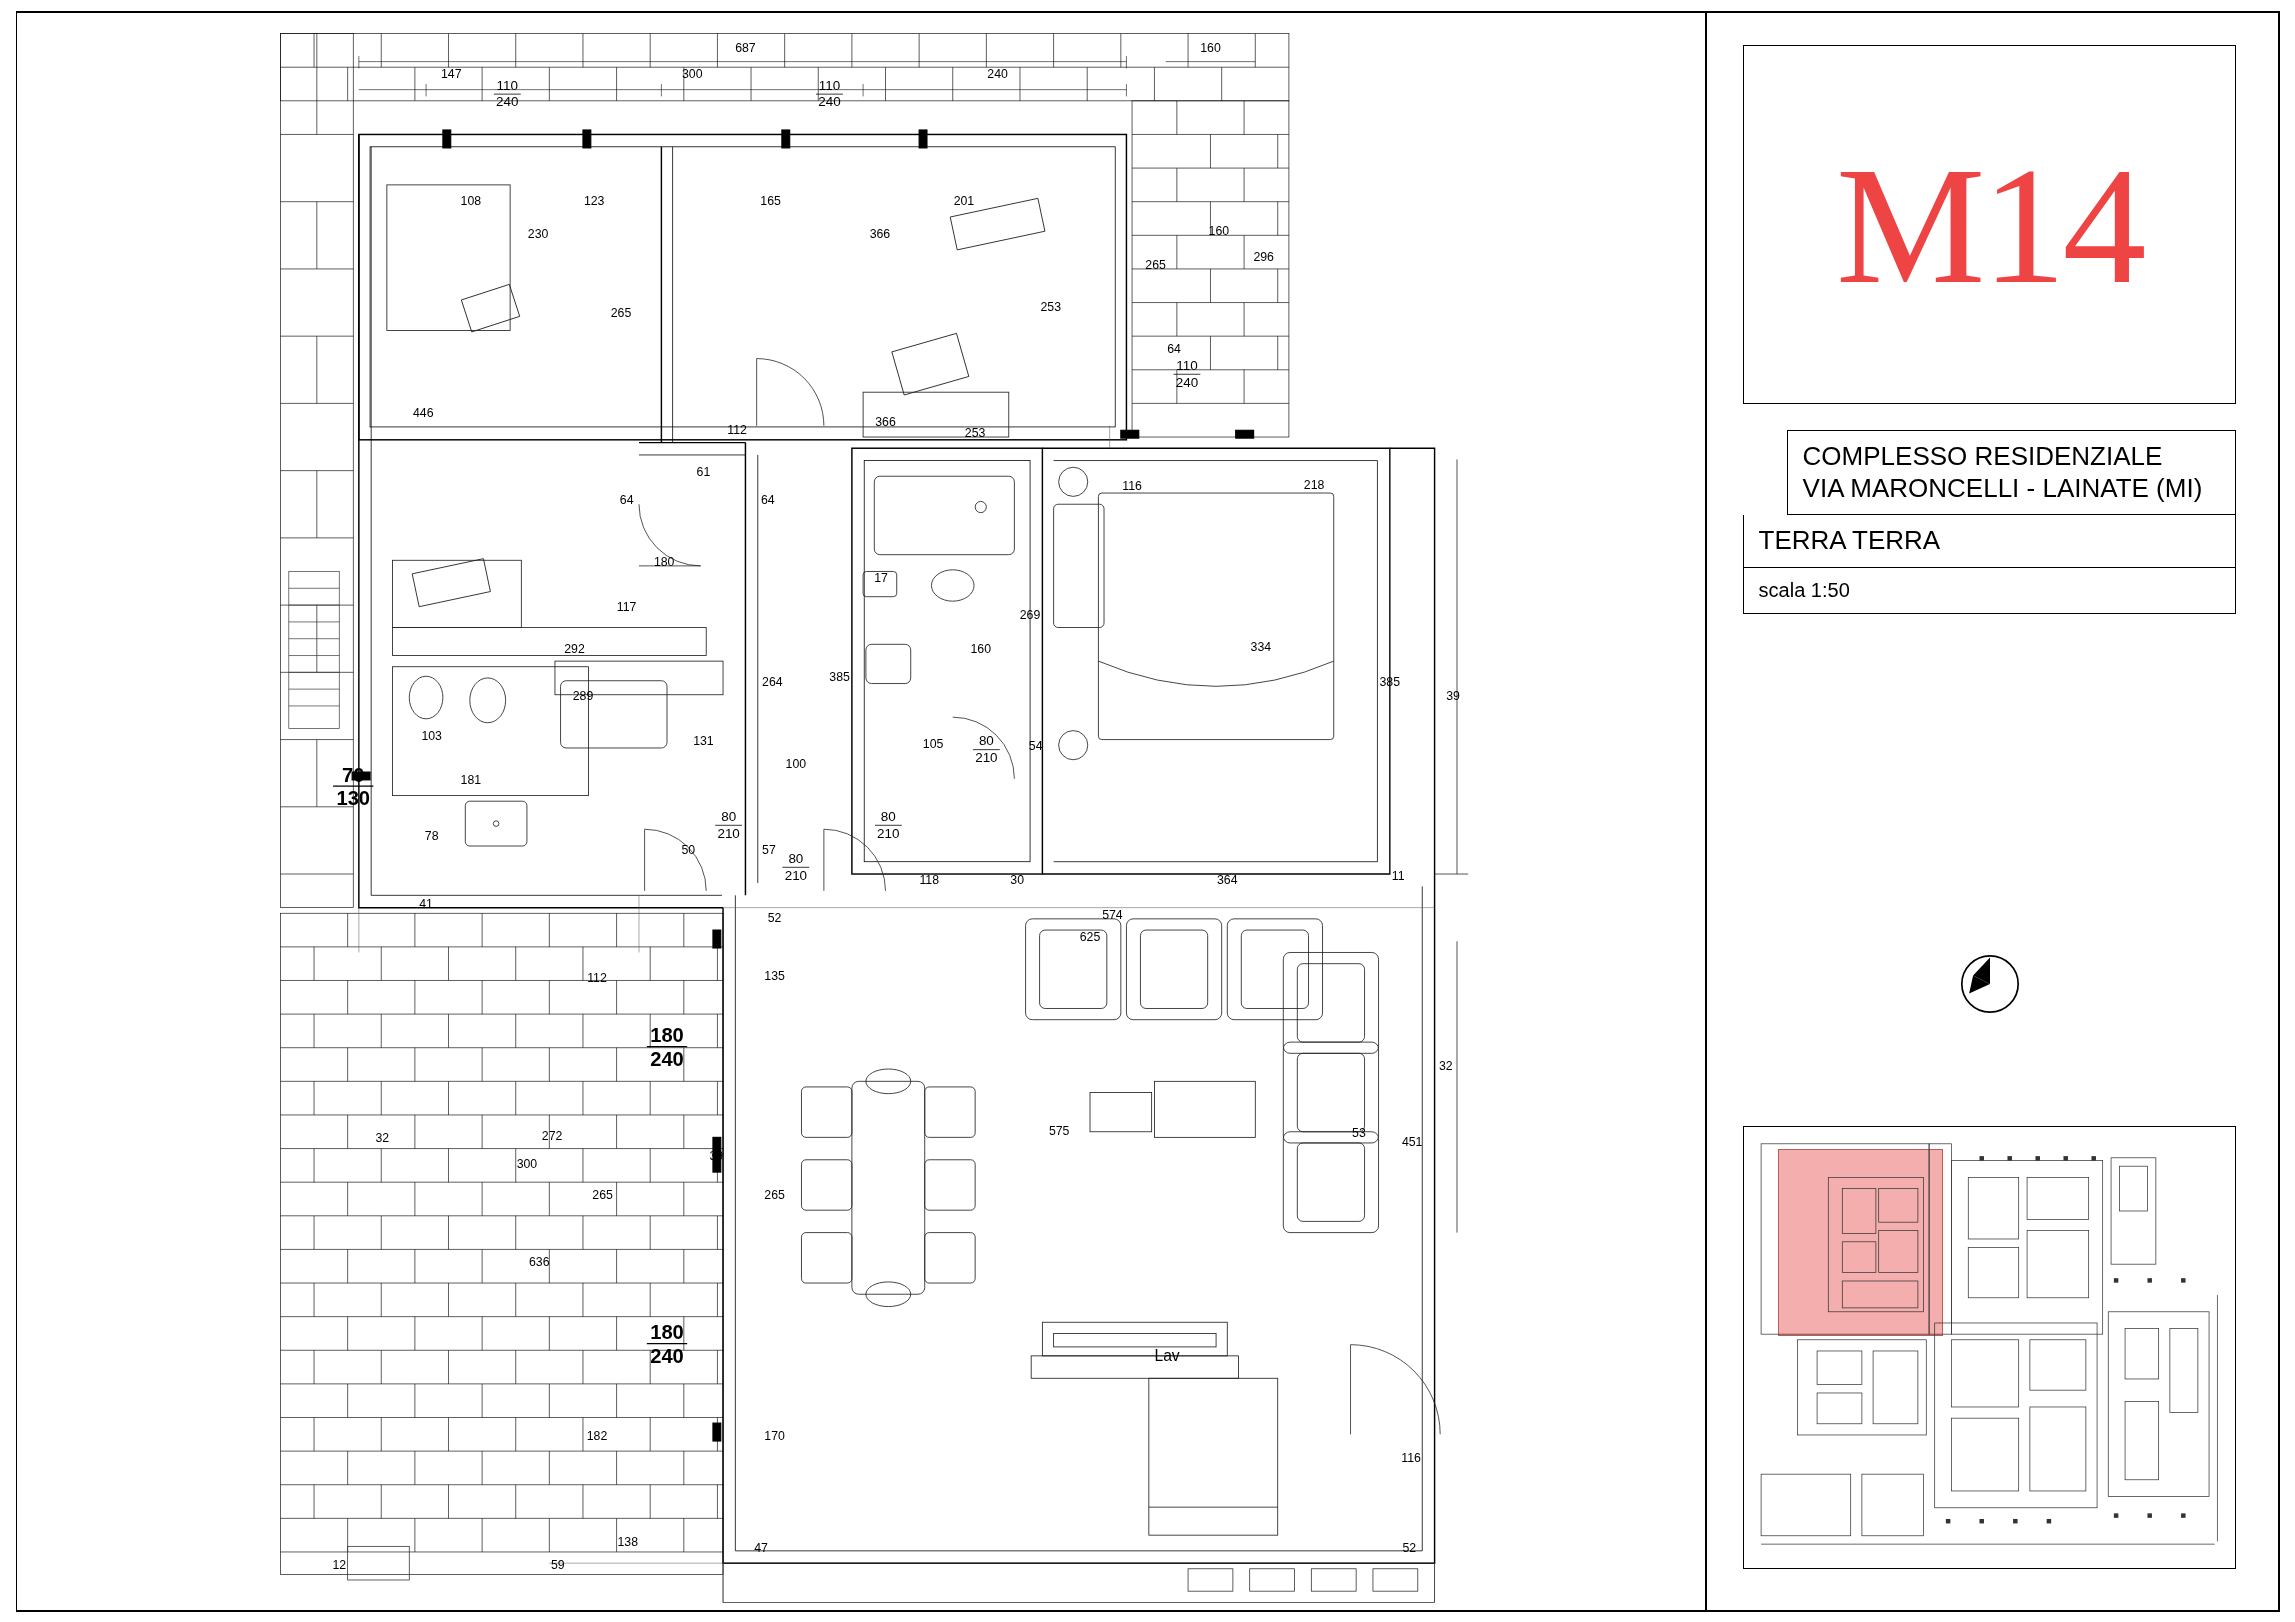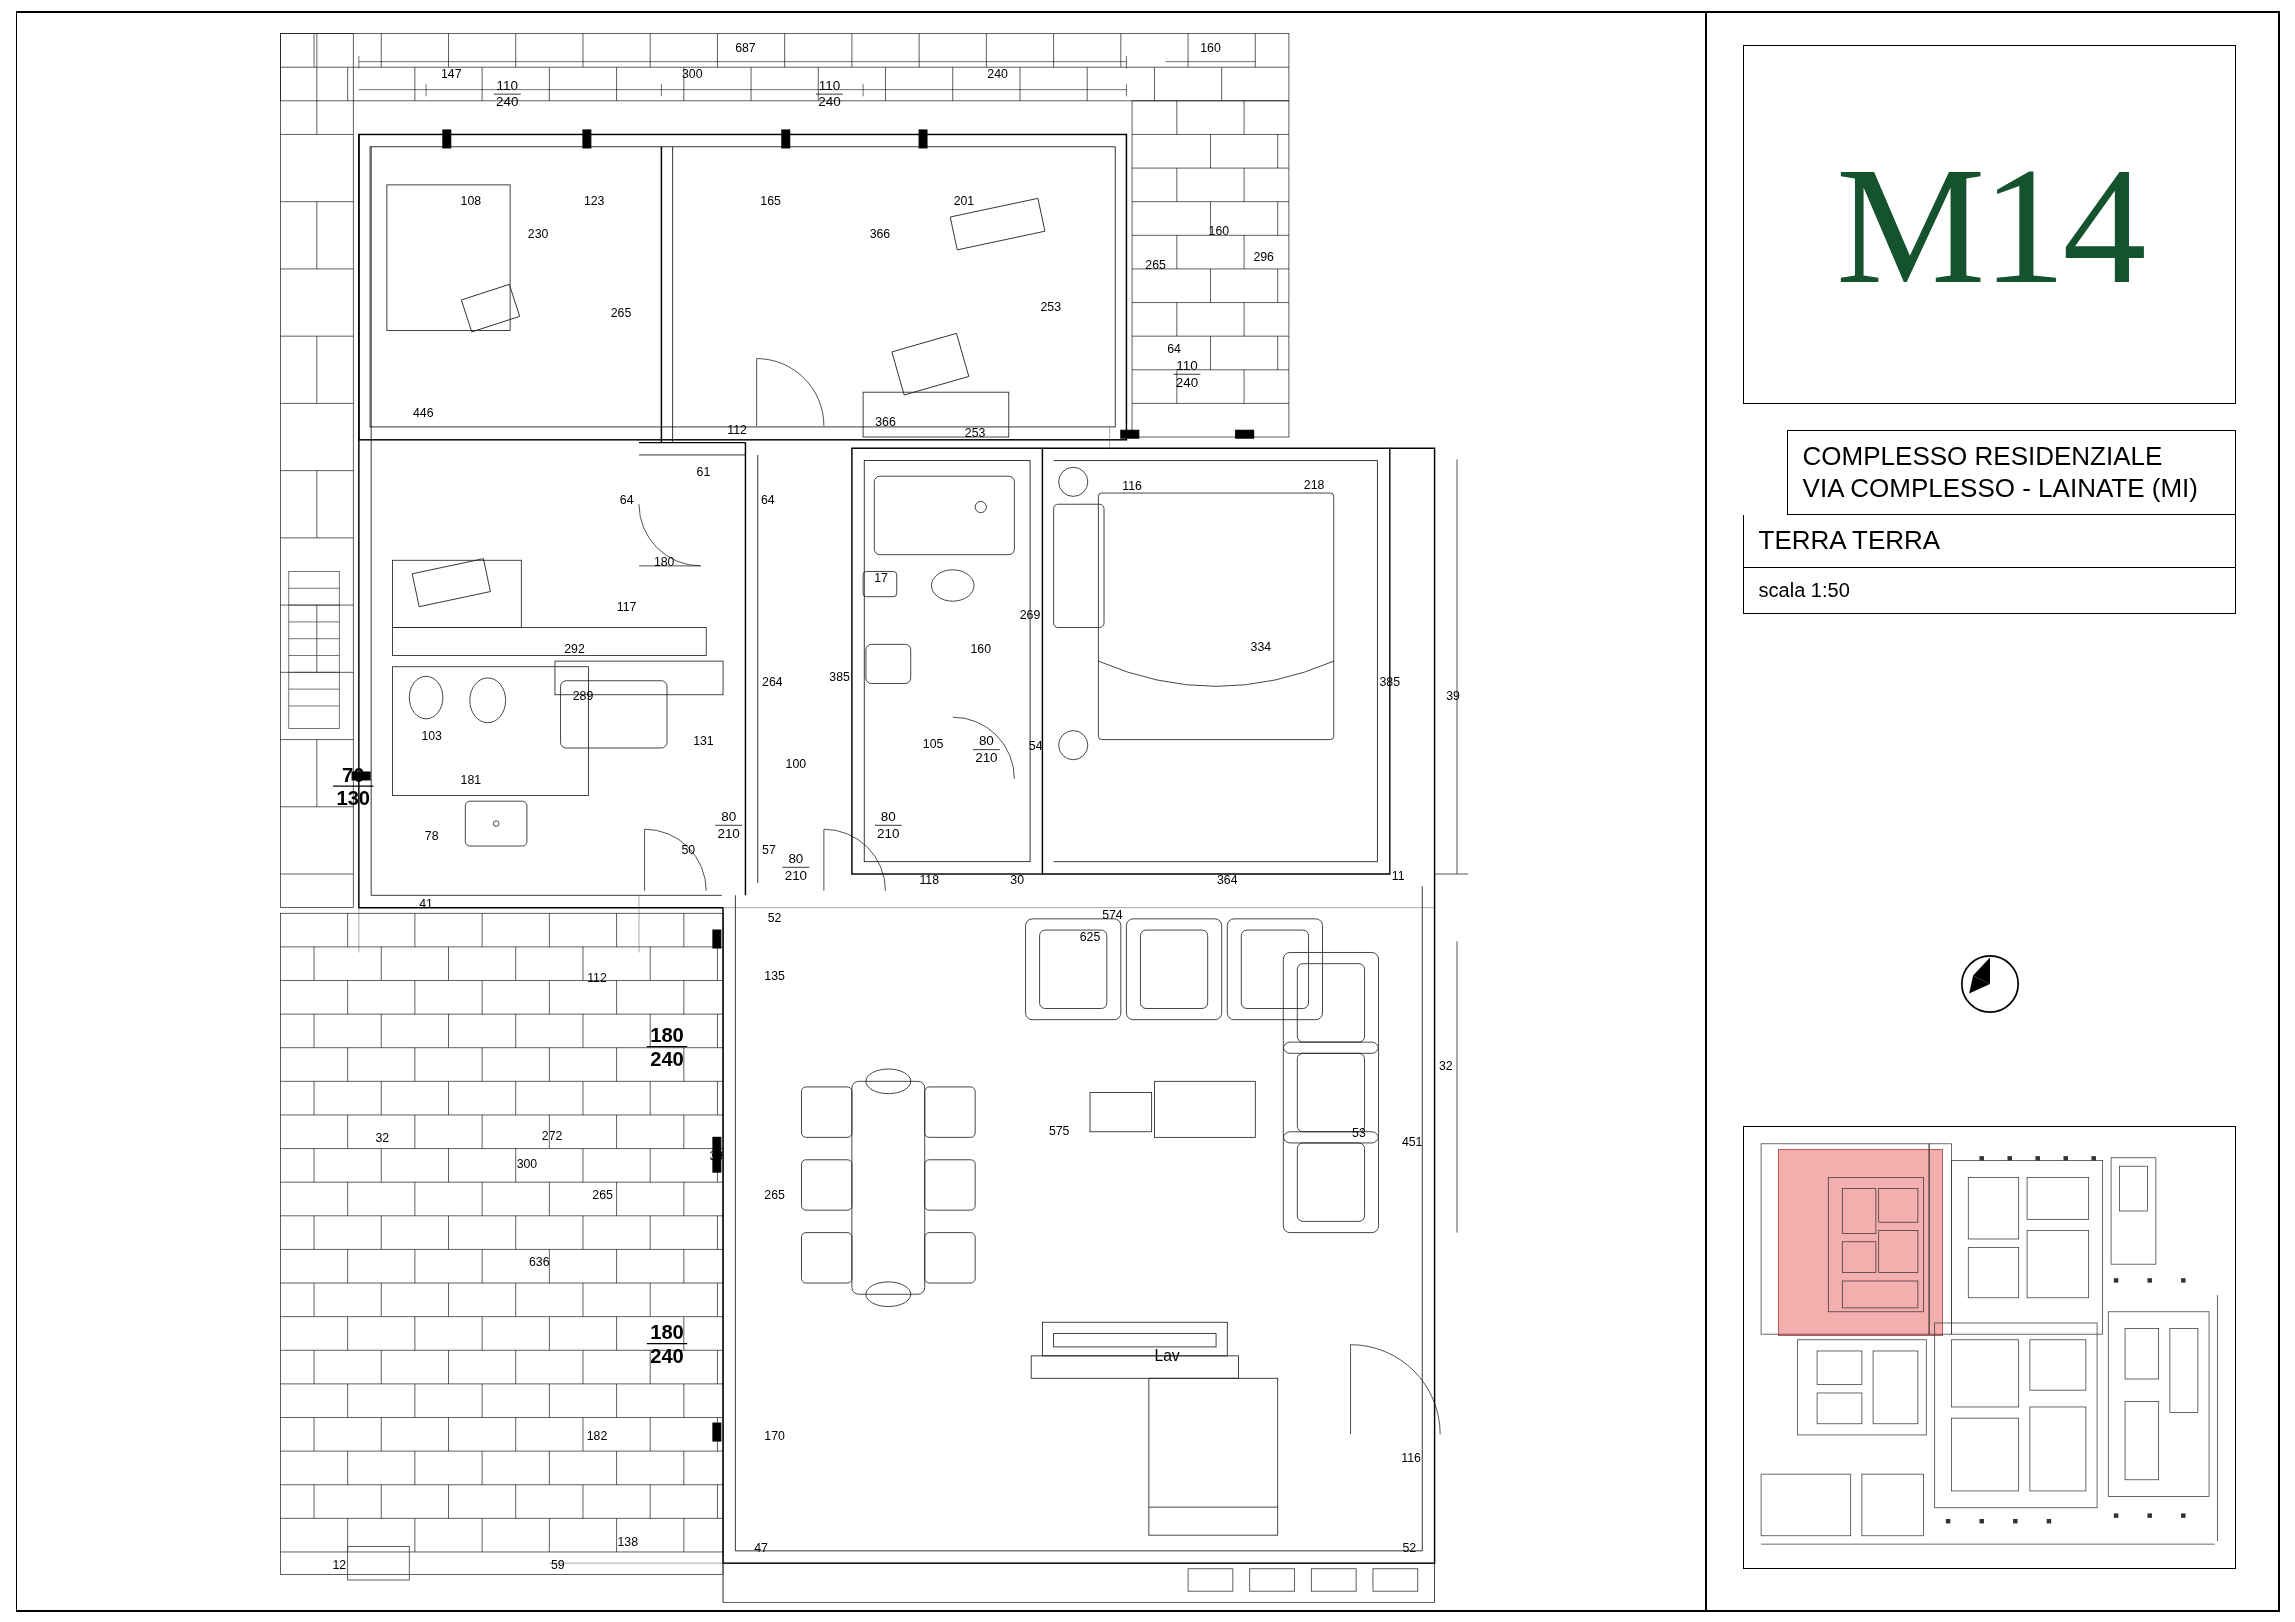--- a/index.html
+++ b/index.html
@@ -6,21 +6,21 @@
   body{width:2295px;height:1622px;position:relative;font-family:"Liberation Sans",sans-serif;color:#000;overflow:hidden;}
 
   
   #sheet{position:absolute;inset:0;}
   .frame-line{position:absolute;background:#000;}
 
   
   #titleblock{position:absolute;left:1743px;top:45px;width:493px;}
   .tb-box{border:1.7px solid #000;box-sizing:border-box;}
   #logo-box{height:359px;display:flex;align-items:center;justify-content:center;}
-  #logo-text{font-family:"Liberation Serif",serif;color:#14532d;font-size:168px;line-height:1;letter-spacing:-3.4px;font-weight:400;}
+  #logo-text{font-family:"Liberation Serif",serif;color:#ef4444;font-size:168px;line-height:1;letter-spacing:-3.4px;font-weight:400;}
   .tb-row{border:1.7px solid #000;border-top:none;box-sizing:border-box;padding:10px 14.6px;}
   .tb-row.first{border-top:1.7px solid #000;margin-top:26px;margin-left:44px;}
   .tb-line{font-size:26px;line-height:1.22;white-space:pre;}
   .tb-line.sm{font-size:20px;}
 
   
   #north{position:absolute;left:1959px;top:953px;width:62px;height:62px;}
 
   
   #keyplan{position:absolute;left:1743px;top:1126px;width:493px;height:443px;border:1.7px solid #000;box-sizing:border-box;background:#fff;overflow:hidden;}
@@ -589,21 +589,21 @@
     </svg>
   </div>
 
   <div id="titleblock">
     <div id="logo-box" class="tb-box">
       <span id="logo-text">M14</span>
     </div>
 
     <div class="tb-row first">
       <div class="tb-line">COMPLESSO RESIDENZIALE</div>
-      <div class="tb-line">VIA COMPLESSO - LAINATE (MI)</div>
+      <div class="tb-line">VIA MARONCELLI - LAINATE (MI)</div>
     </div>
 
 
     <div class="tb-row">
       <div class="tb-line">TERRA TERRA</div>
     </div>
 
     <div class="tb-row">
       <div class="tb-line sm">scala 1:50</div>
     </div>

